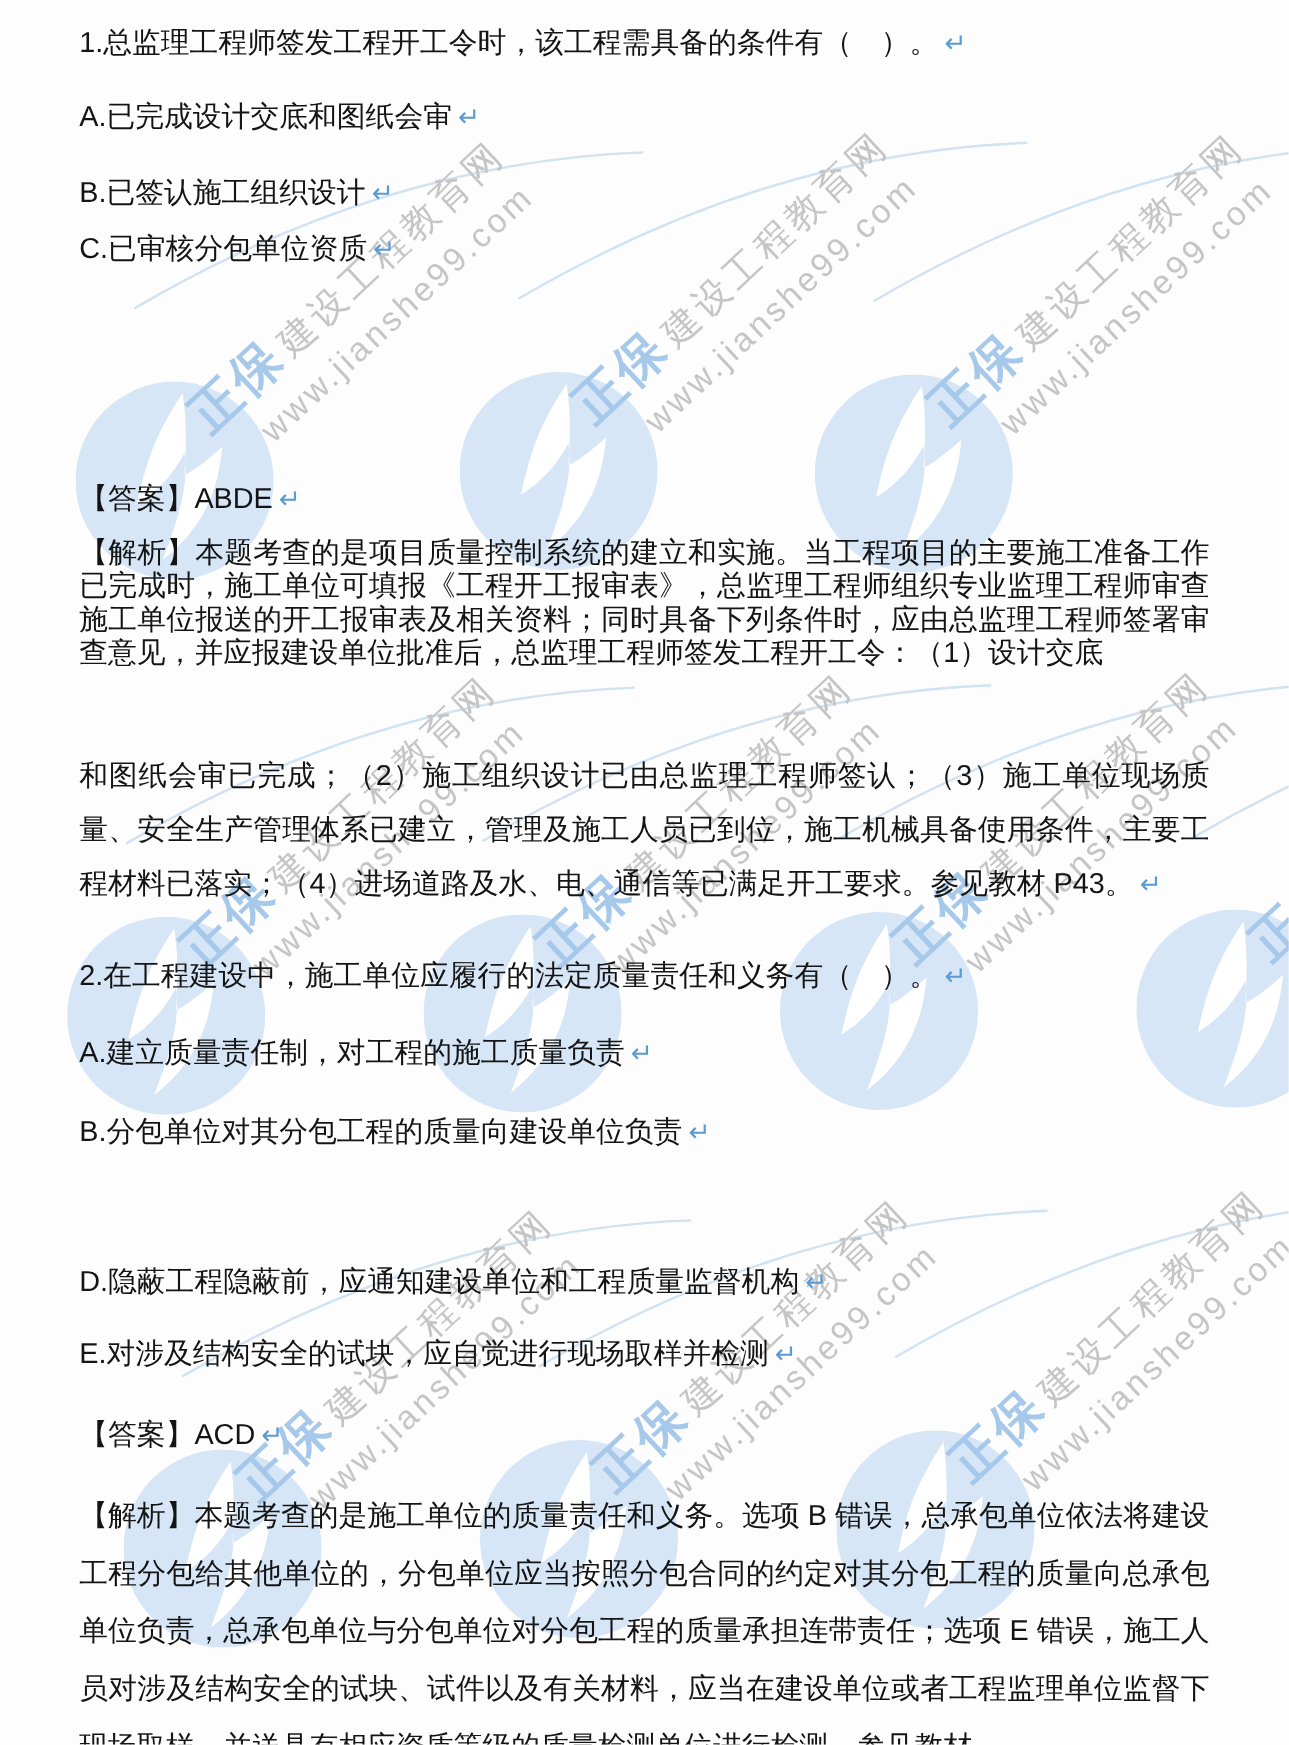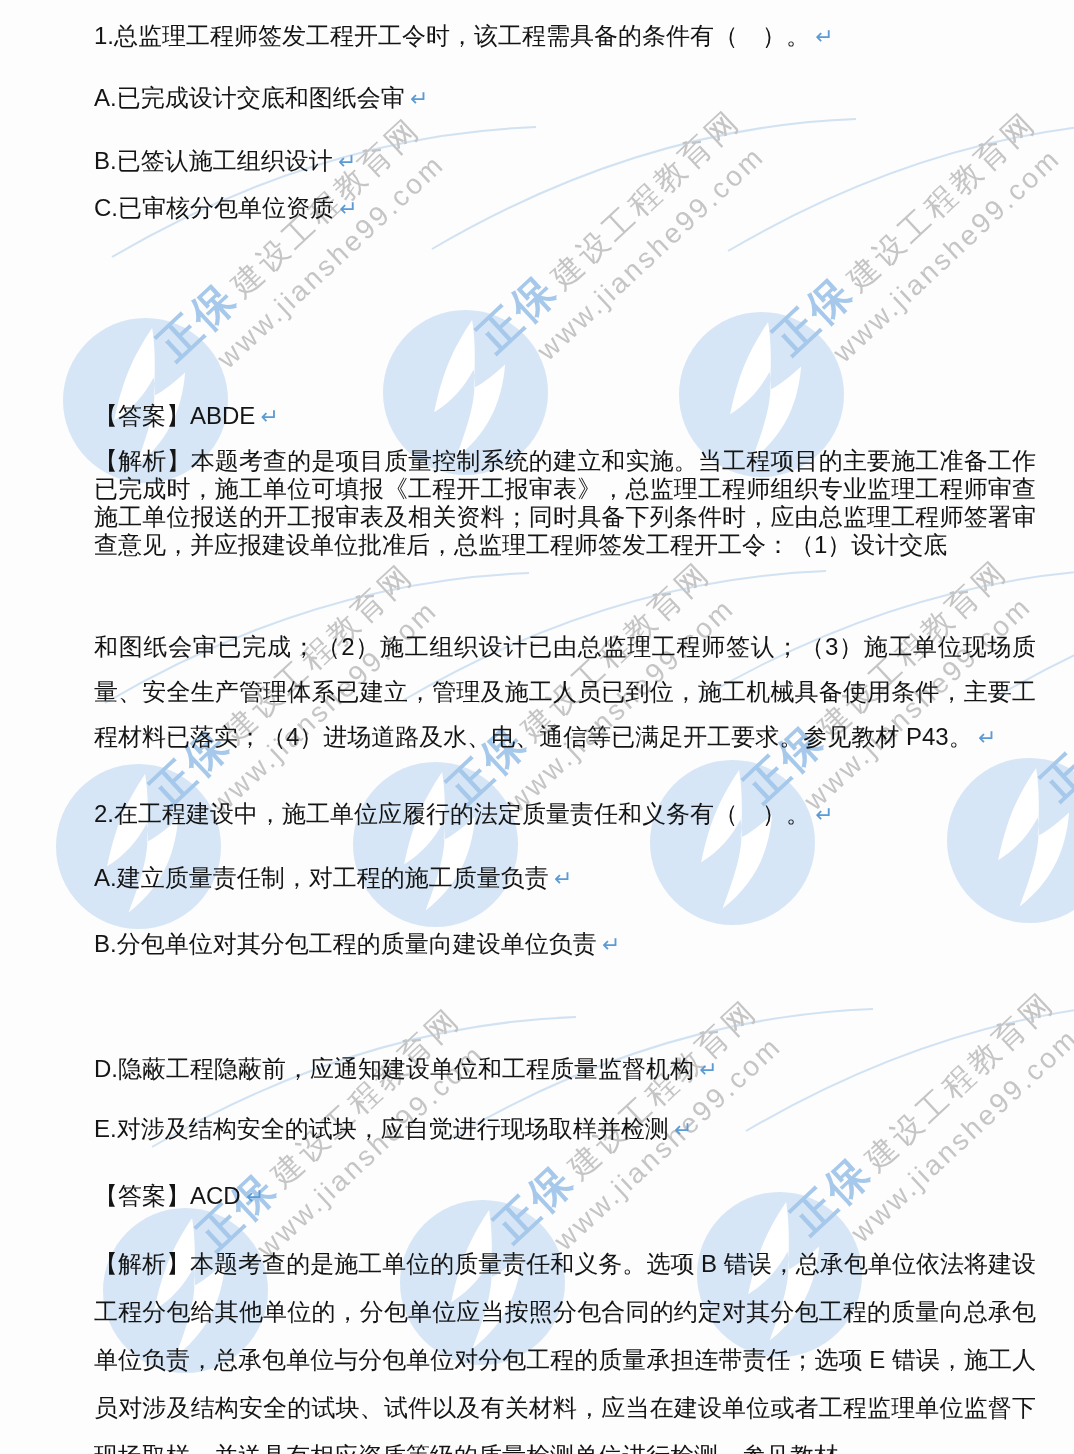--- a/index.html
+++ b/index.html
@@ -45,21 +45,21 @@
   .wm-l2{
     font-size:28px;color:var(--wm_gray);
     letter-spacing:3px;
     margin-top:10px;margin-left:34px;
   }
   
   .doc{position:absolute;inset:0;z-index:1;}
   .para{
     position:absolute;left:66px;
     font-size:24px;color:var(--text);
-    line-height:32px;white-space:nowrap;margin-left:28px;
+    line-height:32px;white-space:nowrap;
   }
   .para.wrap{
     white-space:normal;width:942px;
     text-align:justify;text-justify:inter-character;
   }
   .lh39{line-height:28px;}
   .lh45{line-height:45px;}
   .lh48{line-height:48px;}
   .pmark{
     color:var(--pilcrow);

